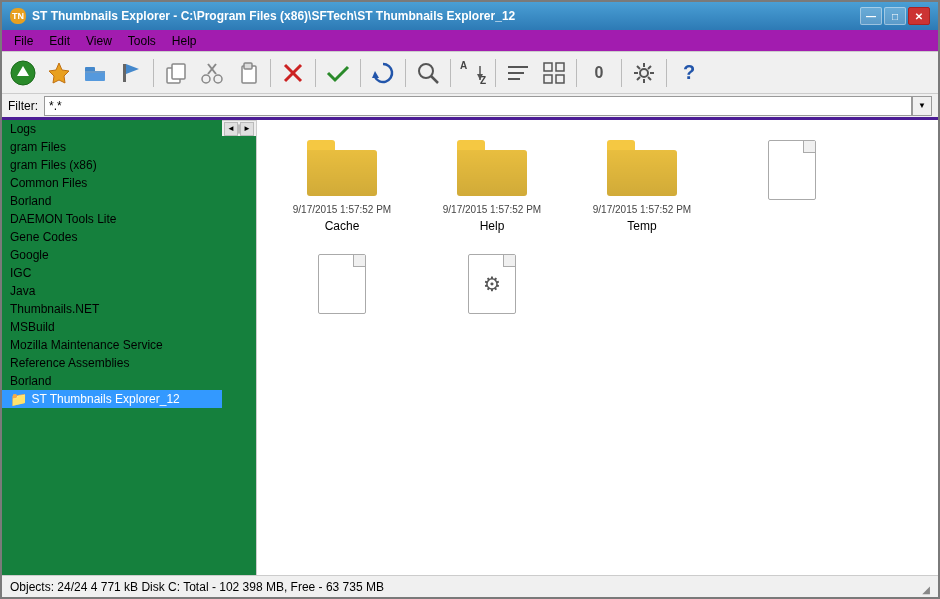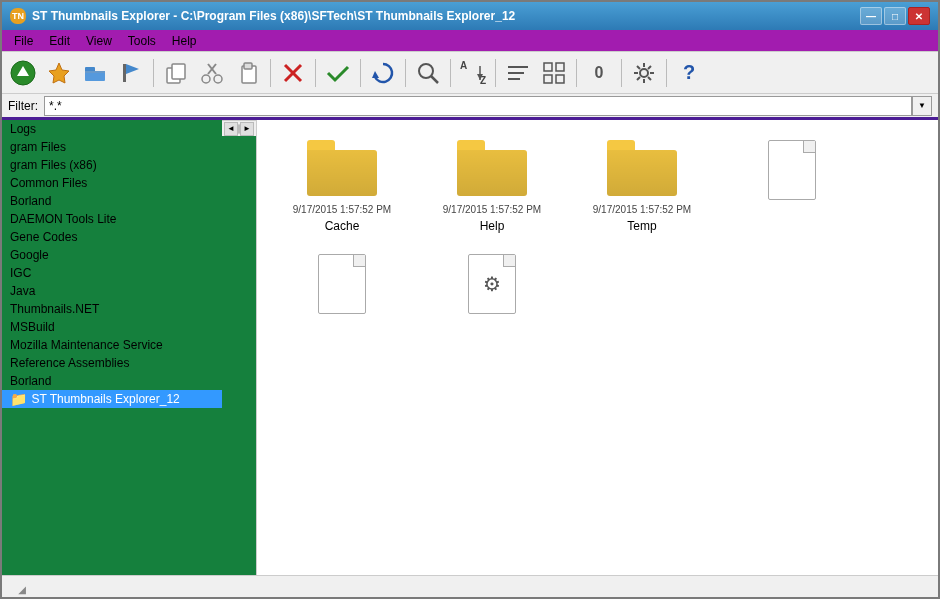--- a/index.html
+++ b/index.html
@@ -645,14 +645,15 @@
         </div>
       </div>
       <div class="thumb-date"></div>
       <div class="thumb-label"></div>
     </div>
       </div>
   </div>
 </div>
 
 <div id="status-bar">
+  <span>Objects: 24/24   4 771 kB   Disk C: Total -  102 398 MB,  Free -  63 735 MB</span>
   <div id="status-resize">◢</div>
 </div>
 
 </body></html>

